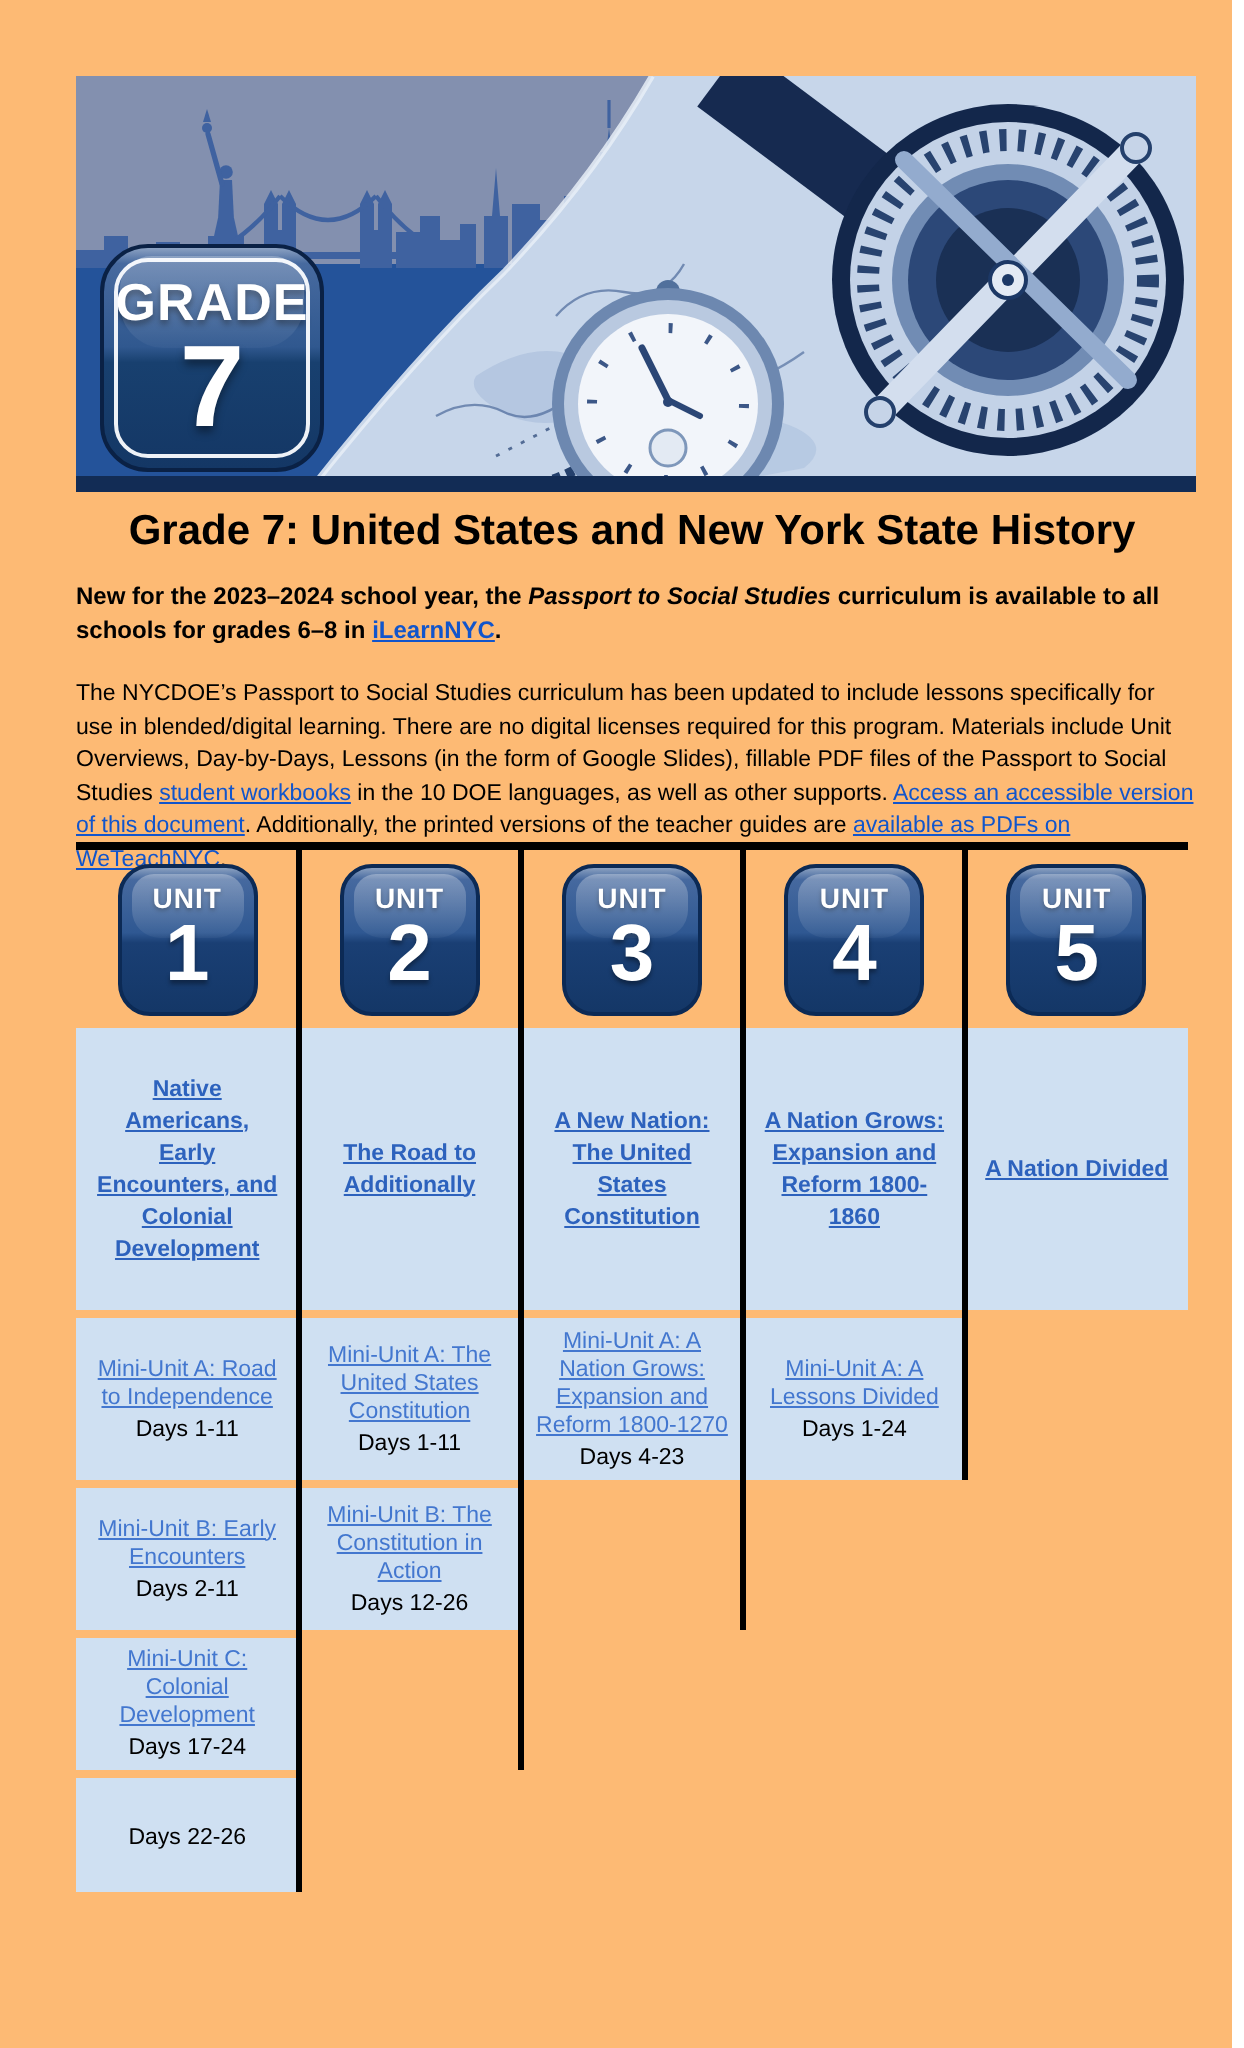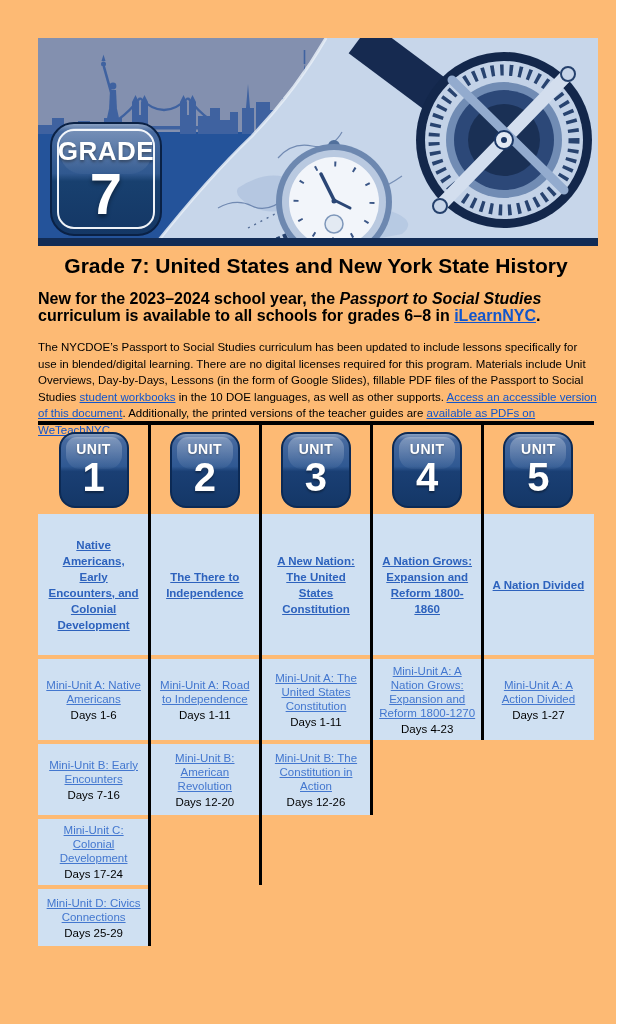--- a/index.html
+++ b/index.html
@@ -16,21 +16,21 @@
   .grade-badge::before{content:"";position:absolute;inset:5px;border:2px solid rgba(250,252,255,.95);
     border-radius:17px;pointer-events:none;}
   .grade-badge::after{content:"";position:absolute;left:8px;right:8px;top:4px;height:46px;
     border-radius:16px 16px 22px 22px;background:linear-gradient(rgba(255,255,255,.26),rgba(255,255,255,.03));pointer-events:none;}
   .gb-label{font-size:26px;line-height:26px;margin-top:14px;letter-spacing:.5px;text-shadow:0 2px 3px rgba(0,0,0,.45);}
   .gb-num{font-size:58px;line-height:57px;margin-top:1px;text-shadow:0 3px 4px rgba(0,0,0,.4);}
 
   
   .page-title{position:absolute;left:38px;top:254px;width:556px;margin:0;text-align:center;
     font-size:21px;font-weight:700;color:#000;}
-  .p1{position:absolute;left:38px;top:290px;width:556px;margin:0;font-size:16px;line-height:17px;font-weight:700;color:#000;}
+  .p1{position:absolute;left:38px;top:290px;width:556px;margin:0;font-size:12px;line-height:17px;font-weight:700;color:#000;}
   .p1 .bi{font-style:italic;}
   .p2{position:absolute;left:38px;top:339px;width:560px;margin:0;font-size:11.5px;line-height:16.5px;color:#000;}
   a.doclink{color:#1155cc;text-decoration:underline;cursor:pointer;}
 
   
   .unit-table{position:absolute;left:38px;top:421px;width:556px;}
   .topline{height:4px;background:#000;}
   .trow{display:grid;grid-template-columns:repeat(5,1fr);}
   .row-badges{height:89px;align-items:center;}
   .row-titles{height:141px;margin-bottom:4px;}
@@ -197,64 +197,56 @@
             <div class="ub-num">5</div>
           </div>
         </div>
     </div>
 
     <div class="trow row-titles">
       <div class="cell title-cell">
           <a class="unit-title-link">Native Americans, Early Encounters, and Colonial Development</a>
         </div>
       <div class="cell title-cell">
-          <a class="unit-title-link">The There to Independence</a>
+          <a class="unit-title-link">The Road to Additionally</a>
         </div>
       <div class="cell title-cell">
           <a class="unit-title-link">A New Nation: The United States Constitution</a>
         </div>
       <div class="cell title-cell">
           <a class="unit-title-link">A Nation Grows: Expansion and Reform 1800-1860</a>
         </div>
       <div class="cell title-cell">
           <a class="unit-title-link">A Nation Divided</a>
         </div>
     </div>
 
     <div class="trow row-a">
-      <div class="cell">
-          <a class="mini-link">Mini-Unit A: Native Americans</a>
-          <div class="days">Days 1-6</div>
-        </div>
       <div class="cell">
           <a class="mini-link">Mini-Unit A: Road to Independence</a>
           <div class="days">Days 1-11</div>
         </div>
       <div class="cell">
           <a class="mini-link">Mini-Unit A: The United States Constitution</a>
           <div class="days">Days 1-11</div>
         </div>
       <div class="cell">
           <a class="mini-link">Mini-Unit A: A Nation Grows: Expansion and Reform 1800-1270</a>
           <div class="days">Days 4-23</div>
         </div>
       <div class="cell">
-          <a class="mini-link">Mini-Unit A: A Action Divided</a>
-          <div class="days">Days 1-27</div>
+          <a class="mini-link">Mini-Unit A: A Lessons Divided</a>
+          <div class="days">Days 1-24</div>
         </div>
     </div>
 
     <div class="trow row-b">
       <div class="cell">
           <a class="mini-link">Mini-Unit B: Early Encounters</a>
-          <div class="days">Days 7-16</div>
-        </div>
-      <div class="cell">
-          <a class="mini-link">Mini-Unit B: American Revolution</a>
-          <div class="days">Days 12-20</div>
+          <div class="days">Days 2-11</div>
         </div>
       <div class="cell">
           <a class="mini-link">Mini-Unit B: The Constitution in Action</a>
           <div class="days">Days 12-26</div>
         </div>
       <div class="cell empty"></div>
       <div class="cell empty"></div>
     </div>
 
     <div class="trow row-c">
@@ -262,22 +254,21 @@
           <a class="mini-link">Mini-Unit C: Colonial Development</a>
           <div class="days">Days 17-24</div>
         </div>
       <div class="cell empty"></div>
       <div class="cell empty"></div>
       <div class="cell empty"></div>
     </div>
 
     <div class="trow row-d">
       <div class="cell">
-          <a class="mini-link">Mini-Unit D: Civics Connections</a>
-          <div class="days">Days 25-29</div>
+          <div class="days">Days 22-26</div>
         </div>
       <div class="cell empty"></div>
       <div class="cell empty"></div>
       <div class="cell empty"></div>
       <div class="cell empty"></div>
     </div>
 
     <div class="vline vl1"></div>
     <div class="vline vl2"></div>
     <div class="vline vl3"></div>

